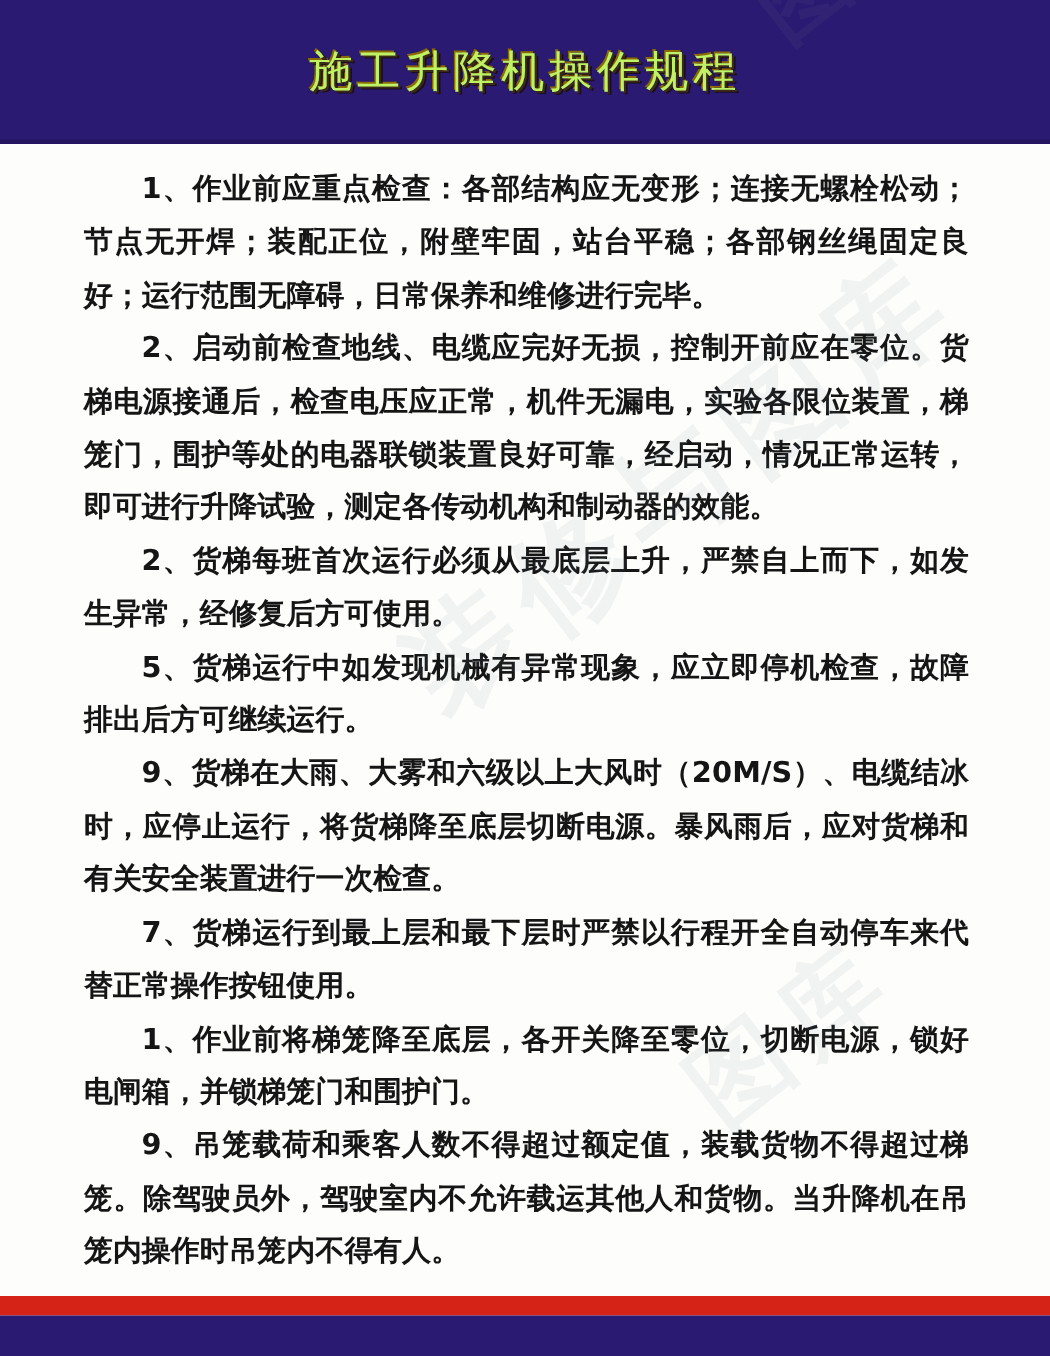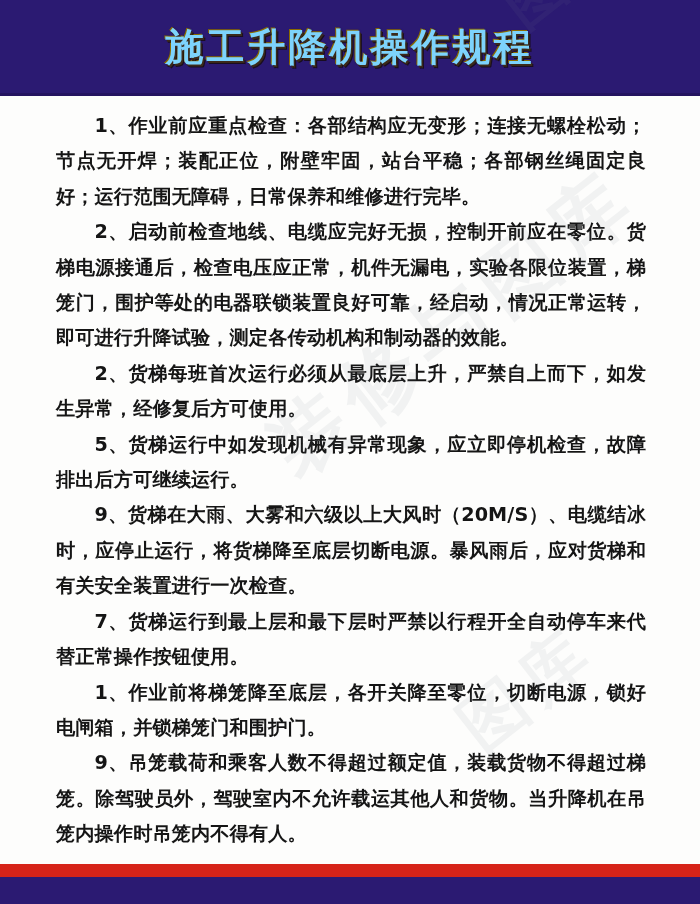--- a/index.html
+++ b/index.html
@@ -40,23 +40,23 @@
     content: "";
     position: absolute;
     left: 0;
     right: 0;
     bottom: 0;
     height: 3px;
     background: #241460;
   }
 
   .poster-title {
-    color: #7dd3fc;
-    font-size: 38px;
-    font-weight: bold;
+    color: #bef264;
+    font-size: 29px;
+    font-weight: normal;
     letter-spacing: 3px;
     line-height: 1;
     margin: 0;
     padding: 0 0 2px 0;
     text-shadow:
       1.5px 1.5px 0 #3b2a1a,
       2.5px 2.5px 0 rgba(20,10,5,0.75),
       -1px -1px 0 #8a6a00,
       0 0 2px rgba(0,0,0,0.4);
     white-space: nowrap;

